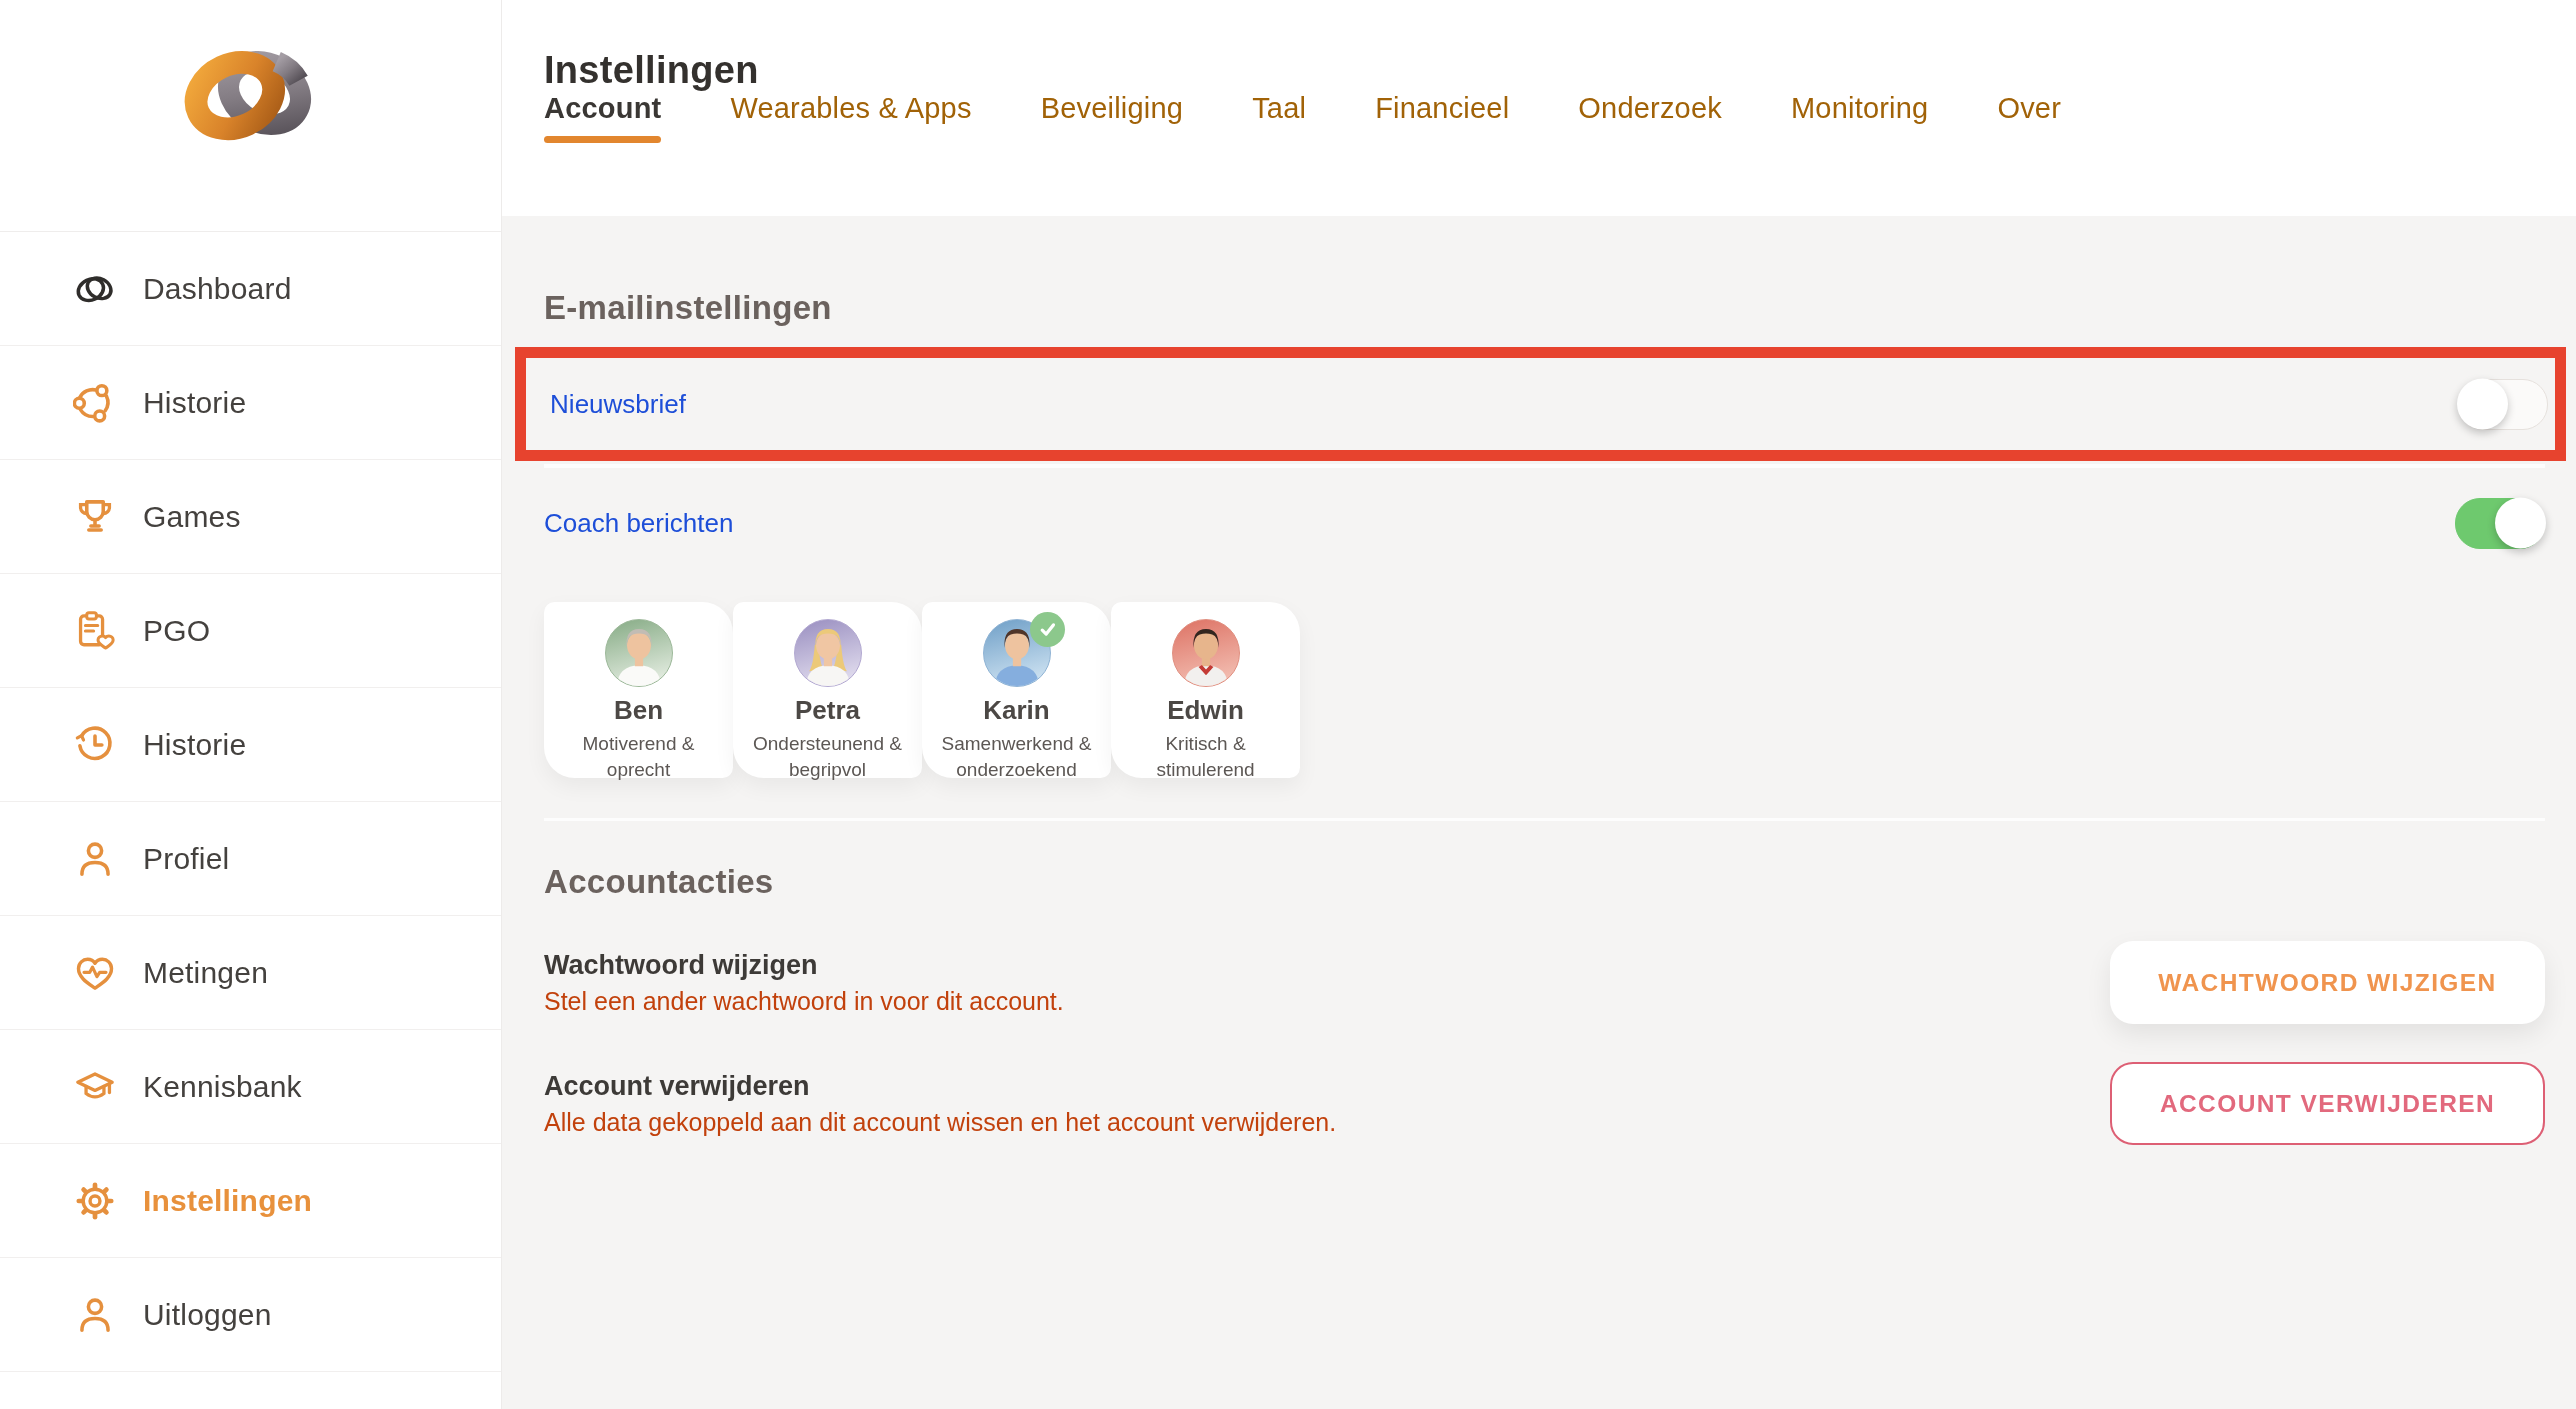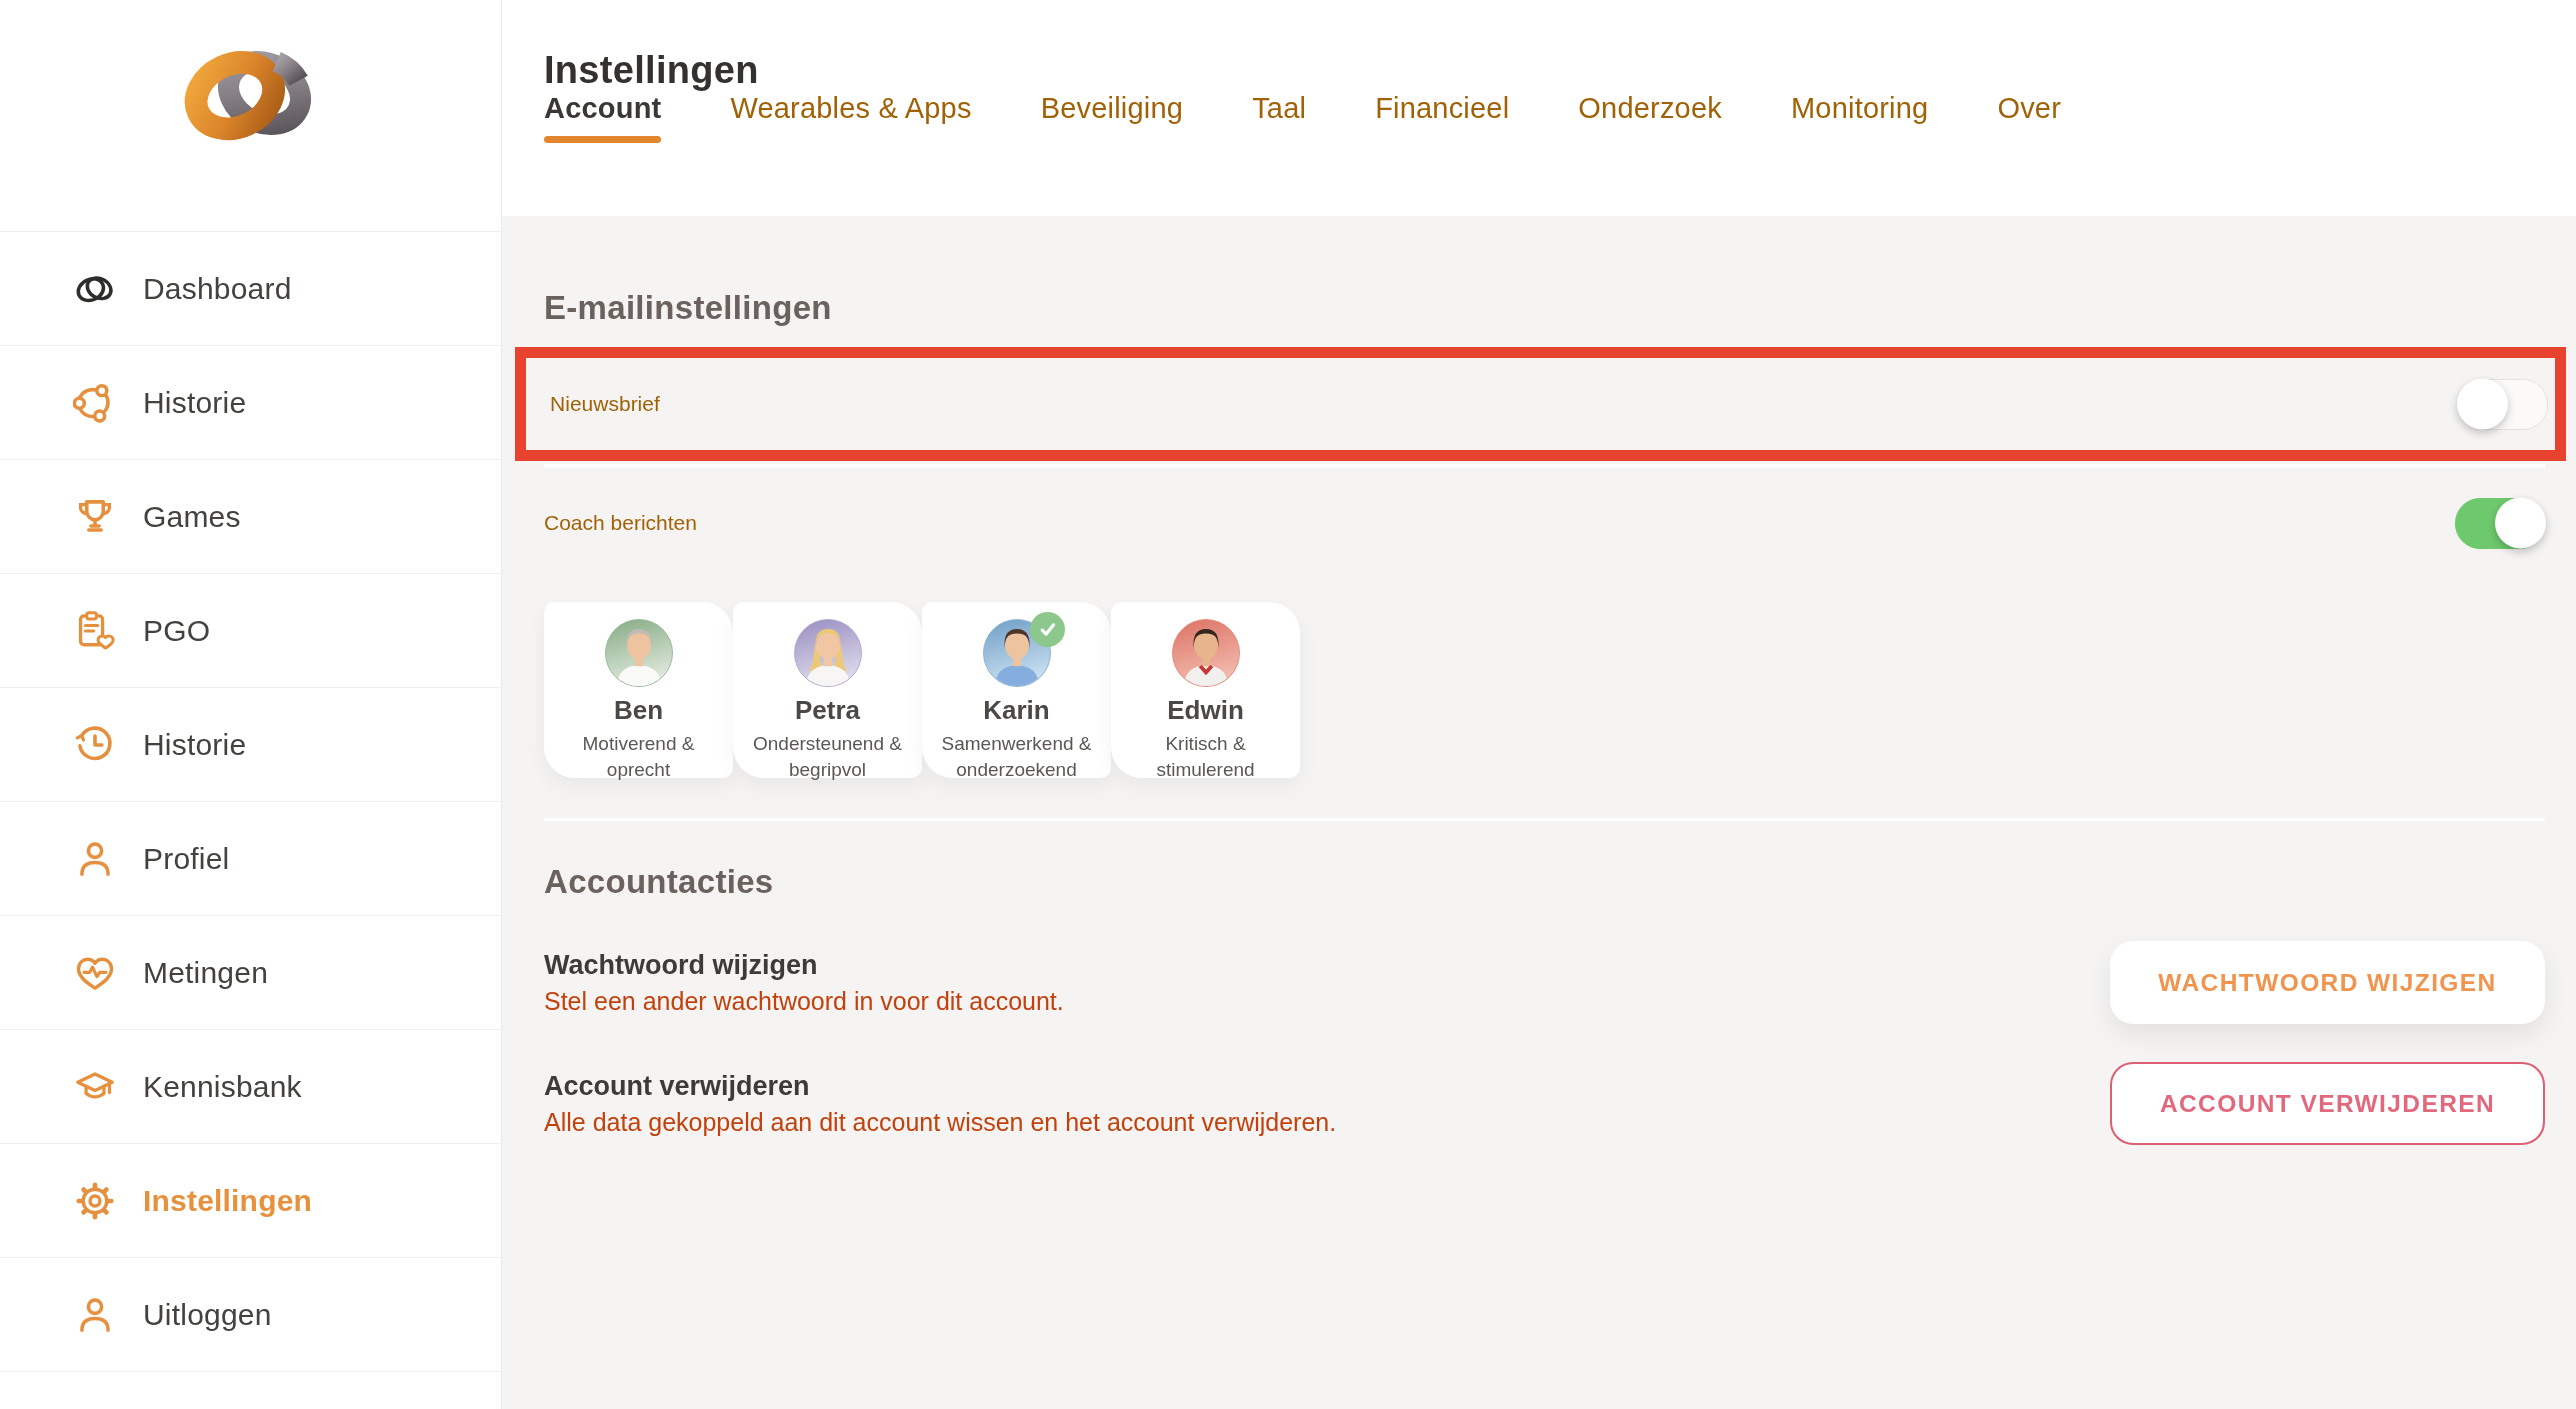--- a/index.html
+++ b/index.html
@@ -32,21 +32,21 @@
   .tab.is-active .underline { display:block; }
 
   .content { flex:1; padding:0 31px 0 42px; position:relative; }
   .section-heading { font-size:33px; font-weight:700; color:#6b625e; letter-spacing:0.3px; }
   .heading-email { margin-top:73px; }
 
   
   .setting-row { height:92px; display:flex; align-items:center; justify-content:space-between; position:relative; }
   .row-newsletter { margin-top:31px; margin-left:-17.5px; width:2028px; padding-left:23.6px; padding-right:7px; }
   .row-coach { margin-top:12.2px; height:87px; }
-  .setting-label { font-size:21px; color:#a16207; font-weight:500; }
+  .setting-label { font-size:26px; color:#1d4ed8; font-weight:500; }
   .annotation-box { position:absolute; left:-11.4px; right:-11.4px; top:-11.4px; bottom:-11.4px; border:11.4px solid #e7432e; pointer-events:none; z-index:5; }
   .divider { height:3.5px; background:#fdfdfd; margin-top:14px; }
 
   
   .toggle { width:90px; height:51px; border-radius:25px; background:#fbfaf9; border:1.7px solid #e6e1dd; position:relative; flex:0 0 90px; cursor:pointer; }
   .toggle .knob { position:absolute; top:50%; transform:translateY(-50%); left:-1.7px; width:51px; height:51px; border-radius:50%; background:#fff; box-shadow:0 3.5px 8.7px rgba(0,0,0,.22); }
   .toggle.is-on { background:#6ec96e; border-color:#6ec96e; }
   .toggle.is-on .knob { left:auto; right:-1.7px; }
 
   

